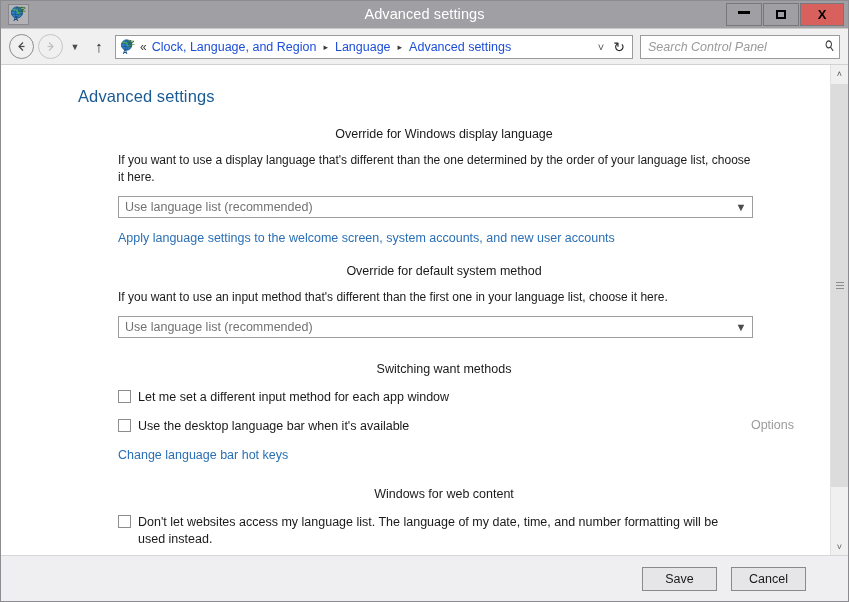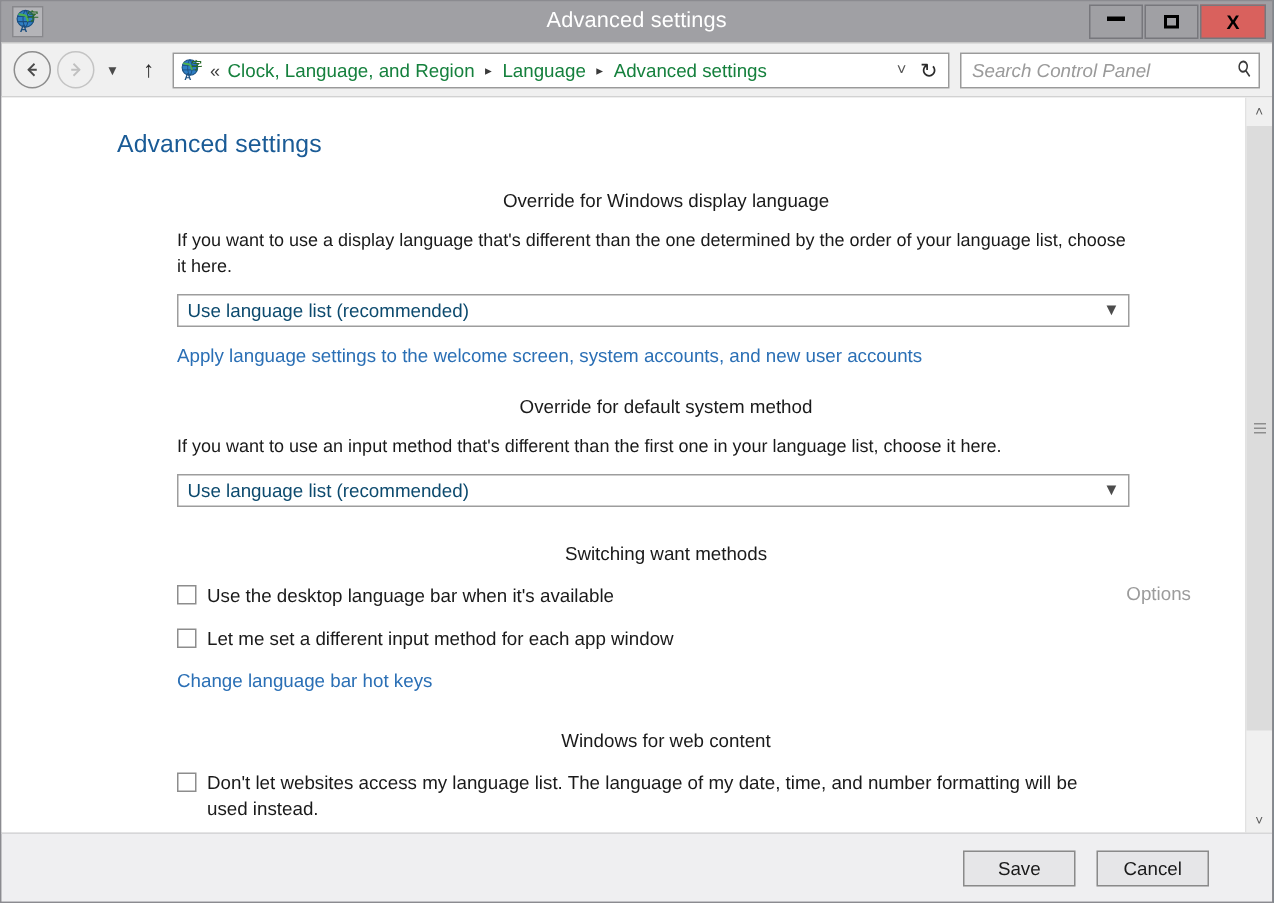--- a/index.html
+++ b/index.html
@@ -163,21 +163,21 @@
     position: relative;
   }
   .crumb-chevrons {
     color: #3a3a3a;
     font-size: 12px;
     margin-right: 5px;
     flex: 0 0 auto;
   }
   .crumb {
     font-size: 12.5px;
-    color: #15803d;
+    color: #1d4ed8;
     white-space: nowrap;
     flex: 0 0 auto;
   }
   .crumb-sep {
     color: #3a3a3a;
     font-size: 9px;
     padding: 0 7px;
     flex: 0 0 auto;
   }
   .crumb-spacer { flex: 1 1 auto; }
@@ -280,21 +280,21 @@
     border: 1px solid #9d9d9d;
     box-sizing: border-box;
     display: flex;
     align-items: center;
     width: 635px;
     padding: 0 0 0 6px;
   }
   .combo .val {
     flex: 1 1 auto;
     font-size: 12.5px;
-    color: #0c4a6e;
+    color: #737373;
     white-space: nowrap;
     overflow: hidden;
   }
   .combo .caret {
     flex: 0 0 22px;
     text-align: center;
     color: #4c4c4c;
     font-size: 11px;
   }
 
@@ -511,26 +511,26 @@
 
         <div class="gap-24"></div>
 
         <div class="section-head">
           <span class="lbl">Switching want methods</span>
           <span class="rule"></span>
         </div>
         <div class="indent">
           <div class="check-row">
             <span class="cb"></span>
+            <span class="cb-label">Let me set a different input method for each app window</span>
+          </div>
+          <div class="check-row">
+            <span class="cb"></span>
             <span class="cb-label">Use the desktop language bar when it's available</span>
             <span class="options-link">Options</span>
-          </div>
-          <div class="check-row">
-            <span class="cb"></span>
-            <span class="cb-label">Let me set a different input method for each app window</span>
           </div>
           <div class="link-row">
             <a class="wlink" href="#">Change language bar hot keys</a>
           </div>
         </div>
 
         <div class="gap-24"></div>
 
         <div class="section-head">
           <span class="lbl">Windows for web content</span>

